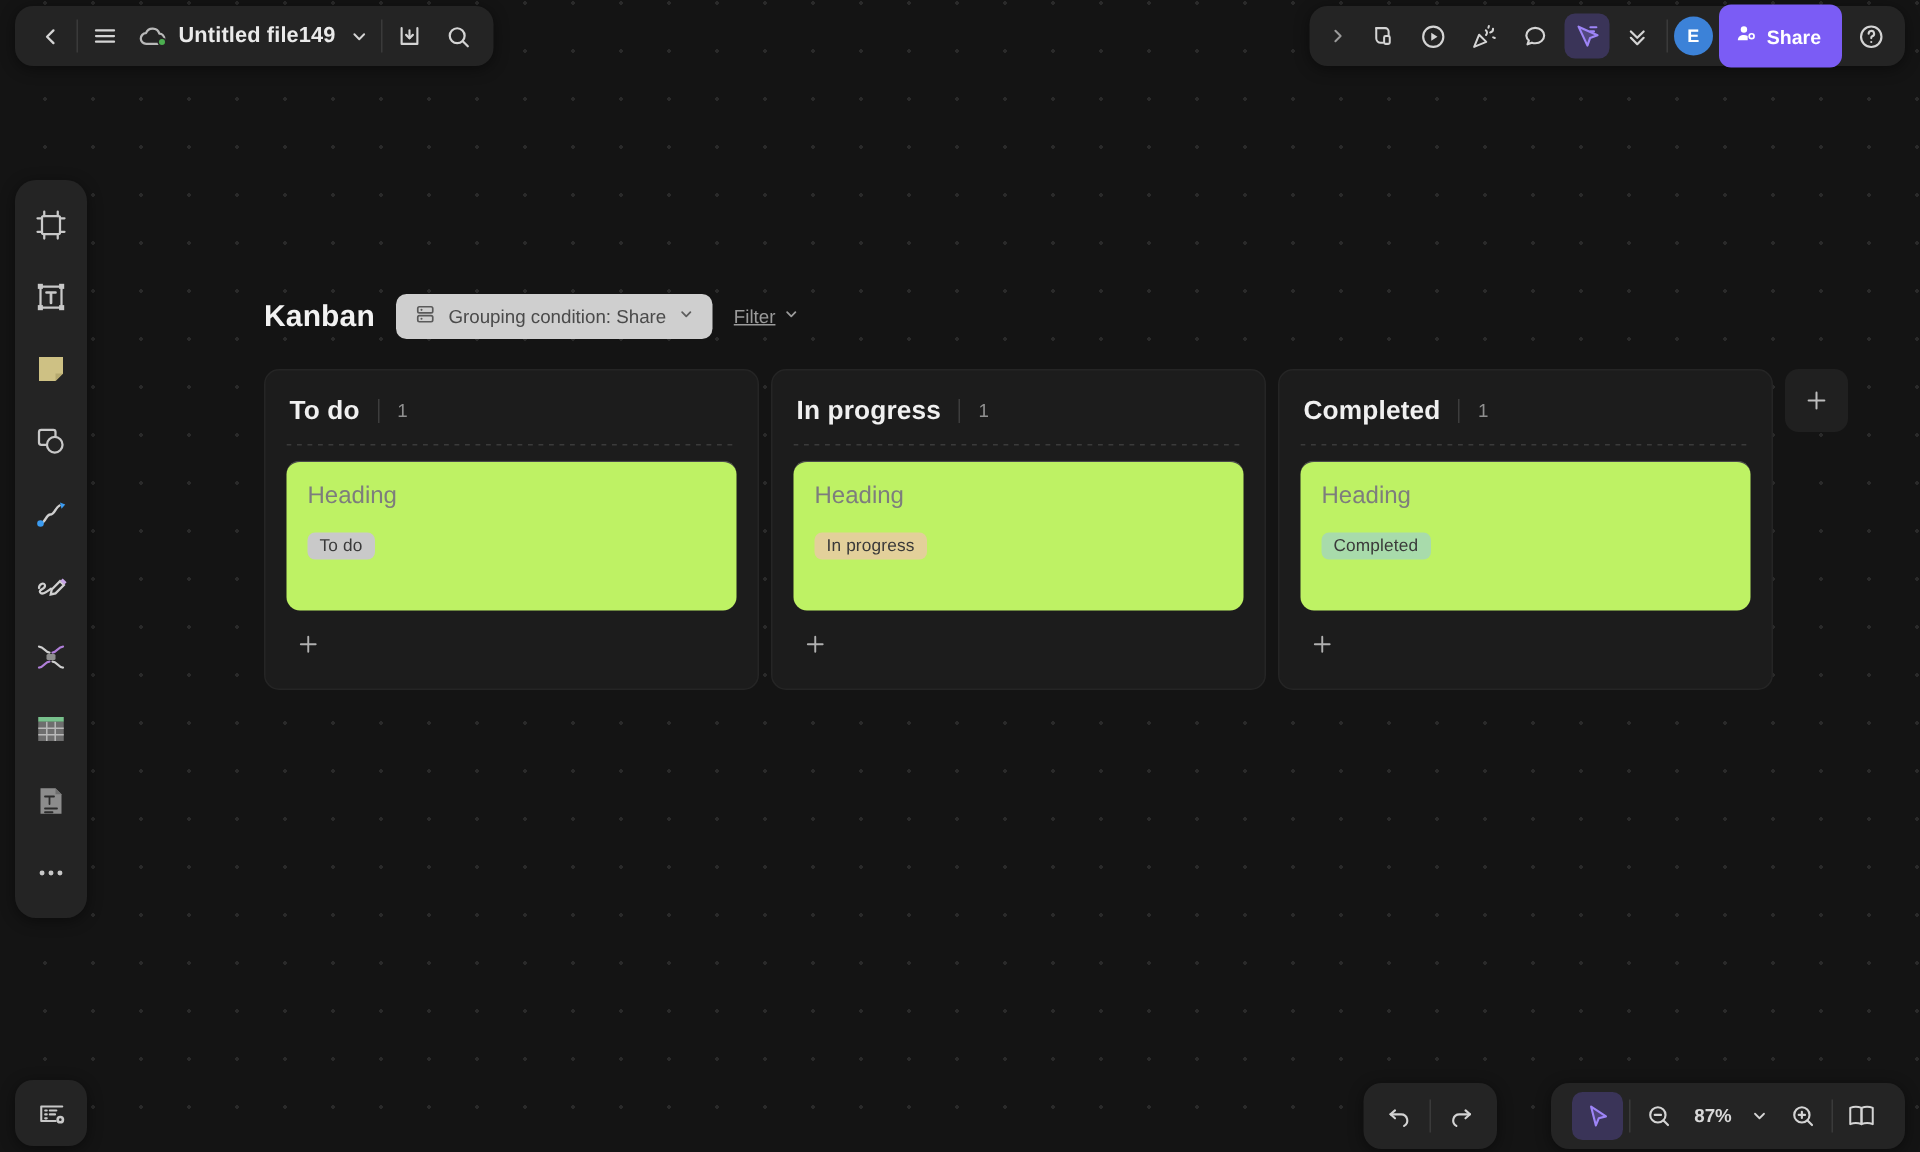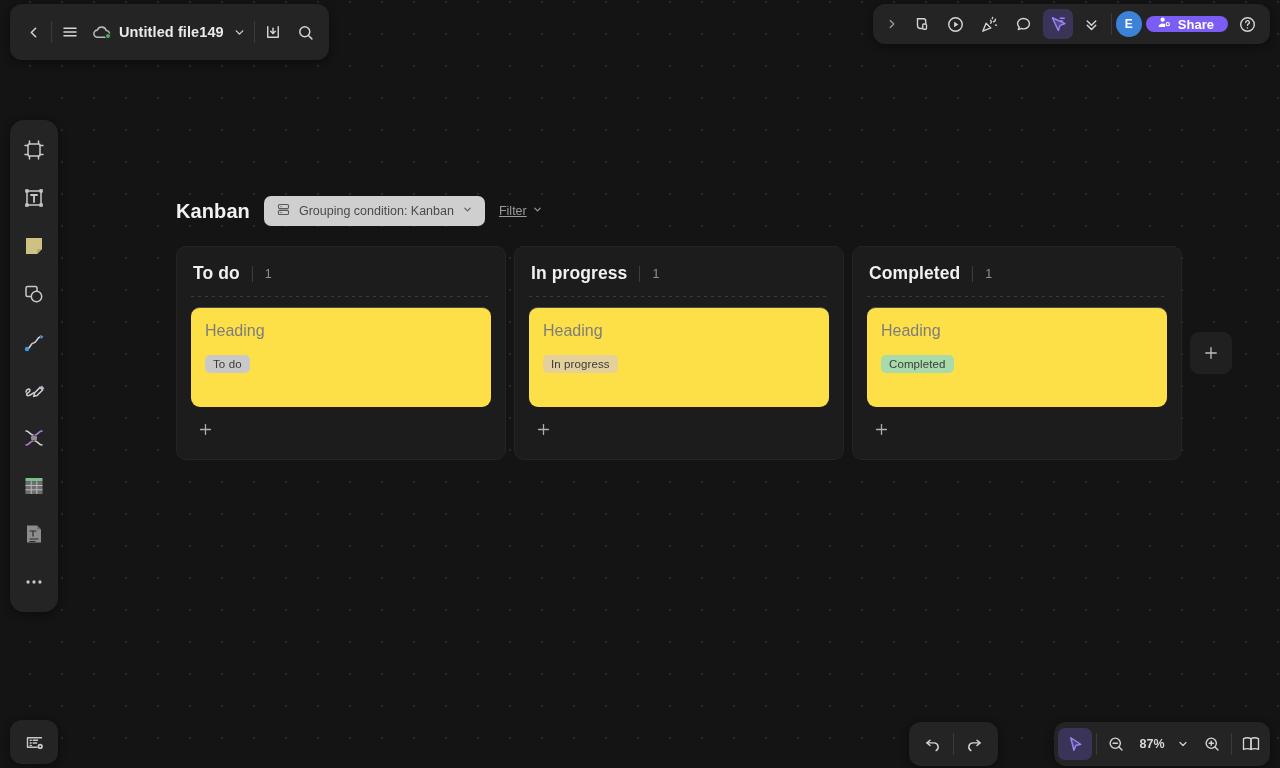--- a/index.html
+++ b/index.html
@@ -31,21 +31,21 @@
   .ic {
     width:30px; height:30px;
     display:flex; align-items:center; justify-content:center;
     border-radius:7px; cursor:pointer;
     color:#d4d4d4; flex:none;
   }
   .ic svg { display:block; }
   .sep { width:1px; height:22px; background:#3a3a3a; flex:none; }
 
   
-  #topleft { left:10px; top:4px; height:56px; padding:0 8px; gap:3px; }
+  #topleft { left:10px; top:4px; height:40px; padding:0 8px; gap:3px; }
   #topleft .title {
     color:#eaeaea; font-size:14.5px; font-weight:700;
     letter-spacing:.1px; white-space:nowrap; padding:0 2px; cursor:pointer;
   }
   .cloud-wrap { position:relative; width:22px; height:22px; flex:none;
     display:flex; align-items:center; justify-content:center; }
   .cloud-dot {
     position:absolute; right:1px; bottom:4px;
     width:6px; height:6px; border-radius:50%;
     background:#4caf50; border:1.5px solid #242424;
@@ -55,39 +55,39 @@
   #topright { right:10px; top:4px; height:40px; padding:0 8px; gap:4px; }
   .ic.active-tool { background:#3a3458; color:#9d84f7; }
   .avatar {
     width:26px; height:26px; border-radius:50%;
     background:#3c82d8; color:#fff;
     font-size:12px; font-weight:700;
     display:flex; align-items:center; justify-content:center;
     flex:none; cursor:pointer; letter-spacing:.2px;
   }
   .share-btn {
-    height:16px; padding:0 14px 0 11px;
+    height:42px; padding:0 14px 0 11px;
     background:#7b5cf5; color:#fff;
     border-radius:8px; display:flex; align-items:center; gap:6px;
     font-size:13px; font-weight:700; cursor:pointer; flex:none;
   }
 
   
   #leftrail {
     left:10px; top:120px; width:48px;
     flex-direction:column; padding:8px 0; gap:4px;
     border-radius:14px; background:#242424;
   }
   #leftrail .ic { width:40px; height:44px; border-radius:9px; }
 
   
   #bottomleft { left:10px; top:720px; width:48px; height:44px;
     justify-content:center; border-radius:12px; }
   #bottomright-undo { right:282px; top:722px; height:44px; padding:0 6px; gap:2px; }
-  #bottomright-zoom { right:10px; top:722px; height:44px; padding:0 4px; gap:4px; }
+  #bottomright-zoom { right:10px; top:722px; height:44px; padding:0 14px; gap:4px; }
   .zoom-val {
     color:#d8d8d8; font-size:12.5px; font-weight:700;
     min-width:34px; text-align:center; cursor:pointer; user-select:none;
   }
 
   
   #kanban { position:absolute; left:176px; top:196px; }
   .kb-head { display:flex; align-items:center; gap:14px; margin-bottom:20px; }
   .kb-title {
     color:#f2f2f2; font-size:20px; font-weight:700; letter-spacing:.1px;
@@ -97,39 +97,39 @@
     background:#cfcfcf; color:#4a4a4a;
     height:30px; padding:0 12px; border-radius:7px;
     font-size:12.5px; cursor:pointer; white-space:nowrap;
   }
   .group-pill .cv { color:#5e5e5e; }
   .filter-btn {
     display:flex; align-items:center; gap:5px;
     color:#9b9b9b; font-size:12.5px; cursor:pointer;text-decoration:underline;
   }
 
-  .columns { display:flex; align-items:center; gap:8px; }
+  .columns { display:flex; align-items:flex-start; gap:8px; }
   .column {
     width:330px; background:#1c1c1c;
     border-radius:10px; padding:14px 14px 16px 14px;
     border:1px solid #252525;
   }
   .col-head { display:flex; align-items:center; gap:12px; padding:2px 2px 12px 2px; }
   .col-name { color:#f0f0f0; font-size:17.5px; font-weight:700; letter-spacing:.1px; }
   .col-divider { width:1px; height:16px; background:#3d3d3d; }
   .col-count { color:#8f8f8f; font-size:12.5px; }
   .dotted {
     height:1px;
     background-image:linear-gradient(to right,#3a3a3a 0 3px, transparent 3px 7px);
     background-size:7px 1px; background-repeat:repeat-x;
     margin:0 0 10px 0;
   }
 
   .card {
-    background:#fde047; border-radius:9px;
+    background:#bef264; border-radius:9px;
     padding:14px 14px 16px 14px; min-height:100px;
     border-top:1.5px solid #4a4a4a;
     cursor:pointer;
   }
   .card-heading { color:#7d7d7d; font-size:16px; margin-bottom:14px; }
   .badge {
     display:inline-block; padding:3px 8px;
     border-radius:5px; font-size:11.5px; font-weight:400;
     color:#3a3a3a; letter-spacing:.1px;
   }
@@ -341,21 +341,21 @@
     <div class="kb-title">Kanban</div>
     <div class="group-pill">
       <span>
         <svg width="15" height="15" viewBox="0 0 24 24" fill="none" stroke="#5a5a5a" stroke-width="1.8">
             <rect x="4" y="4" width="16" height="6.6" rx="1.8"></rect>
             <rect x="4" y="13.4" width="16" height="6.6" rx="1.8"></rect>
             <circle cx="8" cy="7.3" r="1.1" fill="#5a5a5a" stroke="none"></circle>
             <circle cx="8" cy="16.7" r="1.1" fill="#5a5a5a" stroke="none"></circle>
           </svg>
       </span>
-      <span>Grouping condition: Kanban</span>
+      <span>Grouping condition: Share</span>
       <span class="cv">
         <svg width="11" height="11" viewBox="0 0 24 24" fill="none" stroke="currentColor" stroke-width="2.6" stroke-linecap="round" stroke-linejoin="round">
             <polyline points="6 9 12 15 18 9"></polyline>
           </svg>
       </span>
     </div>
     <div class="filter-btn">
       <span>Filter</span>
       <span>
         <svg width="11" height="11" viewBox="0 0 24 24" fill="none" stroke="currentColor" stroke-width="2.6" stroke-linecap="round" stroke-linejoin="round">

